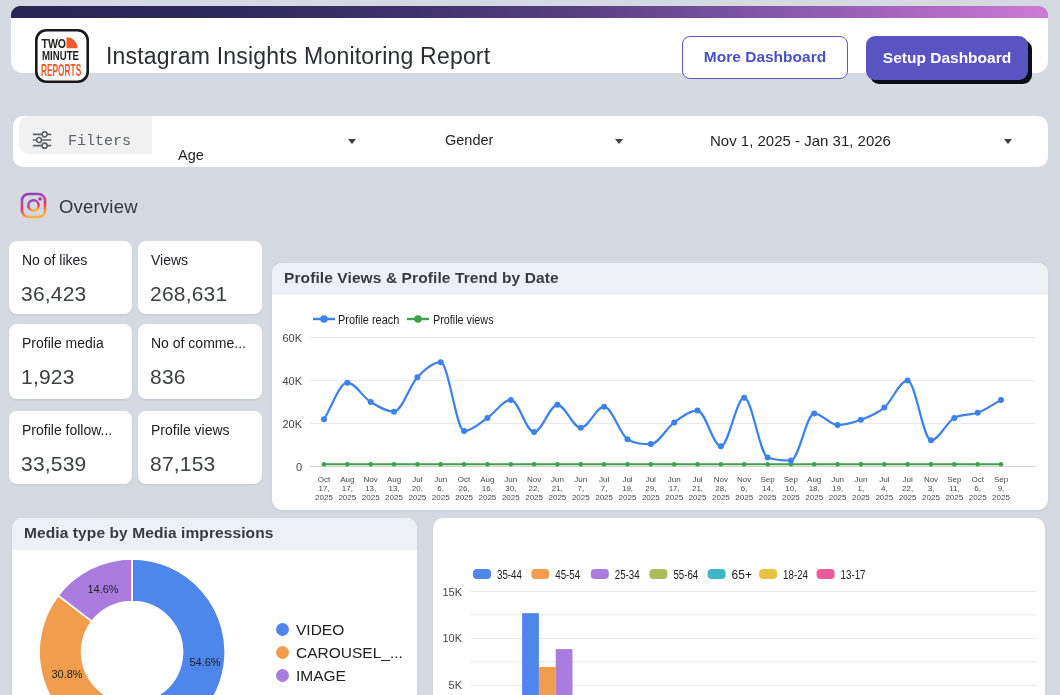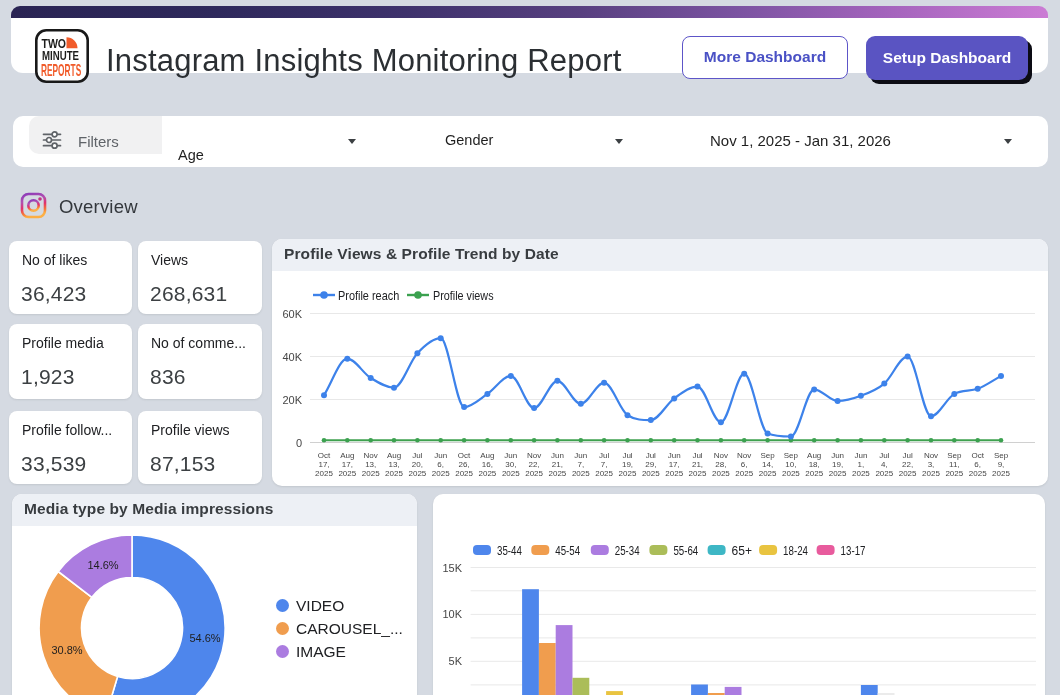--- a/index.html
+++ b/index.html
@@ -5,44 +5,44 @@
 * { margin:0; padding:0; box-sizing:border-box; }
 html,body { width:1060px; height:695px; overflow:hidden; }
 body { background:#d5dae2; font-family:"Liberation Sans", sans-serif; position:relative; }
 .abs { position:absolute; }
 
 
 #topbar { left:11px; top:6px; width:1037px; height:12px; border-radius:9px 9px 0 0;
   background:linear-gradient(90deg,#2a2454 0%,#2e295c 20%,#3e326c 38%,#584080 55%,#7b53a1 70%,#a564bd 85%,#cb7cd4 100%); }
 #header { left:11px; top:18px; width:1037px; height:55px; background:#ffffff; border-radius:0 0 12px 12px; }
 #logo { left:24px; top:11px; }
-#title { left:95px; top:25px; font-size:31px; color:#2b2f33; letter-spacing:0.2px; }
+#title { left:95px; top:25px; font-size:23px; color:#2b2f33; letter-spacing:0.2px; }
 .btn { font-weight:bold; font-size:15.5px; text-align:center; }
 #btn-more { left:671px; top:18px; width:166px; height:43px; line-height:40px; background:#fff; border:1.6px solid #5d55c8; border-radius:8px; color:#4a51c5; }
 #btn-setup { left:855px; top:18px; width:162px; height:44px; line-height:44px; background:#5a54c2; border-radius:9px; color:#fff; box-shadow:4px 4px 0 #0c0c14; }
 
 
 #filterbar { left:13px; top:116px; width:1035px; height:51px; background:#fff; border-radius:10px; }
-#filters-chip { left:16px; top:0; width:133px; height:38px; background:#f1f1f2; border-radius:10px 0 0 10px; }
+#filters-chip { left:6px; top:0; width:133px; height:38px; background:#f1f1f2; border-radius:10px 0 0 10px;font-family:Liberation Mono, monospace; }
 #filters-chip span { position:absolute; left:49px; top:17px; font-size:15px; color:#5f6368; }
 #lbl-age { left:165px; top:16px; font-size:14.5px; color:#1f1f1f;margin-top:15px; }
 #lbl-gender { left:432px; top:16px; font-size:14.5px; color:#1f1f1f; }
 #lbl-date { left:697px; top:16px; font-size:15px; color:#1f1f1f; }
 .caret { width:0; height:0; border-left:4px solid transparent; border-right:4px solid transparent; border-top:5px solid #3c4043; }
 
 
 #ov-text { left:59px; top:196px; font-size:18.5px; color:#33373c; font-weight:500; letter-spacing:0.2px; }
 
 
 .stat { background:#fff; border-radius:8px; width:123px; height:72.5px; box-shadow:0 1px 2px rgba(60,64,67,0.12); }
 .stat .lbl { position:absolute; left:13px; top:11px; font-size:14px; color:#202124; white-space:nowrap; }
 .stat .val { position:absolute; left:12px; top:41px; font-size:21px; color:#3c4043; letter-spacing:0.2px; }
 
 
-.card { background:#fff; border-radius:10px; box-shadow:0 1px 2px rgba(60,64,67,0.12); }
+.card { background:#fff; border-radius:10px; box-shadow:0 1px 2px rgba(60,64,67,0.12);margin-top:24px; }
 .cardhead { position:absolute; left:0; top:0; width:100%; height:32px; background:#edf0f5; border-radius:10px 10px 0 0; }
 .cardhead span { position:absolute; left:12px; top:6px; font-size:15.5px; font-weight:bold; color:#383c40; letter-spacing:0.1px; }
 #linecard { left:272px; top:239px; width:776px; height:247px; }
 #donutcard { left:12px; top:494px; width:405px; height:246px; }
 #barcard { left:433px; top:494px; width:612px; height:246px; }
 .dleg { position:absolute; font-size:15.5px; color:#202124; }
 .dleg i { display:inline-block; width:13px; height:13px; border-radius:50%; margin-right:7px; vertical-align:-1px; }
 </style>
 </head>
 <body>

